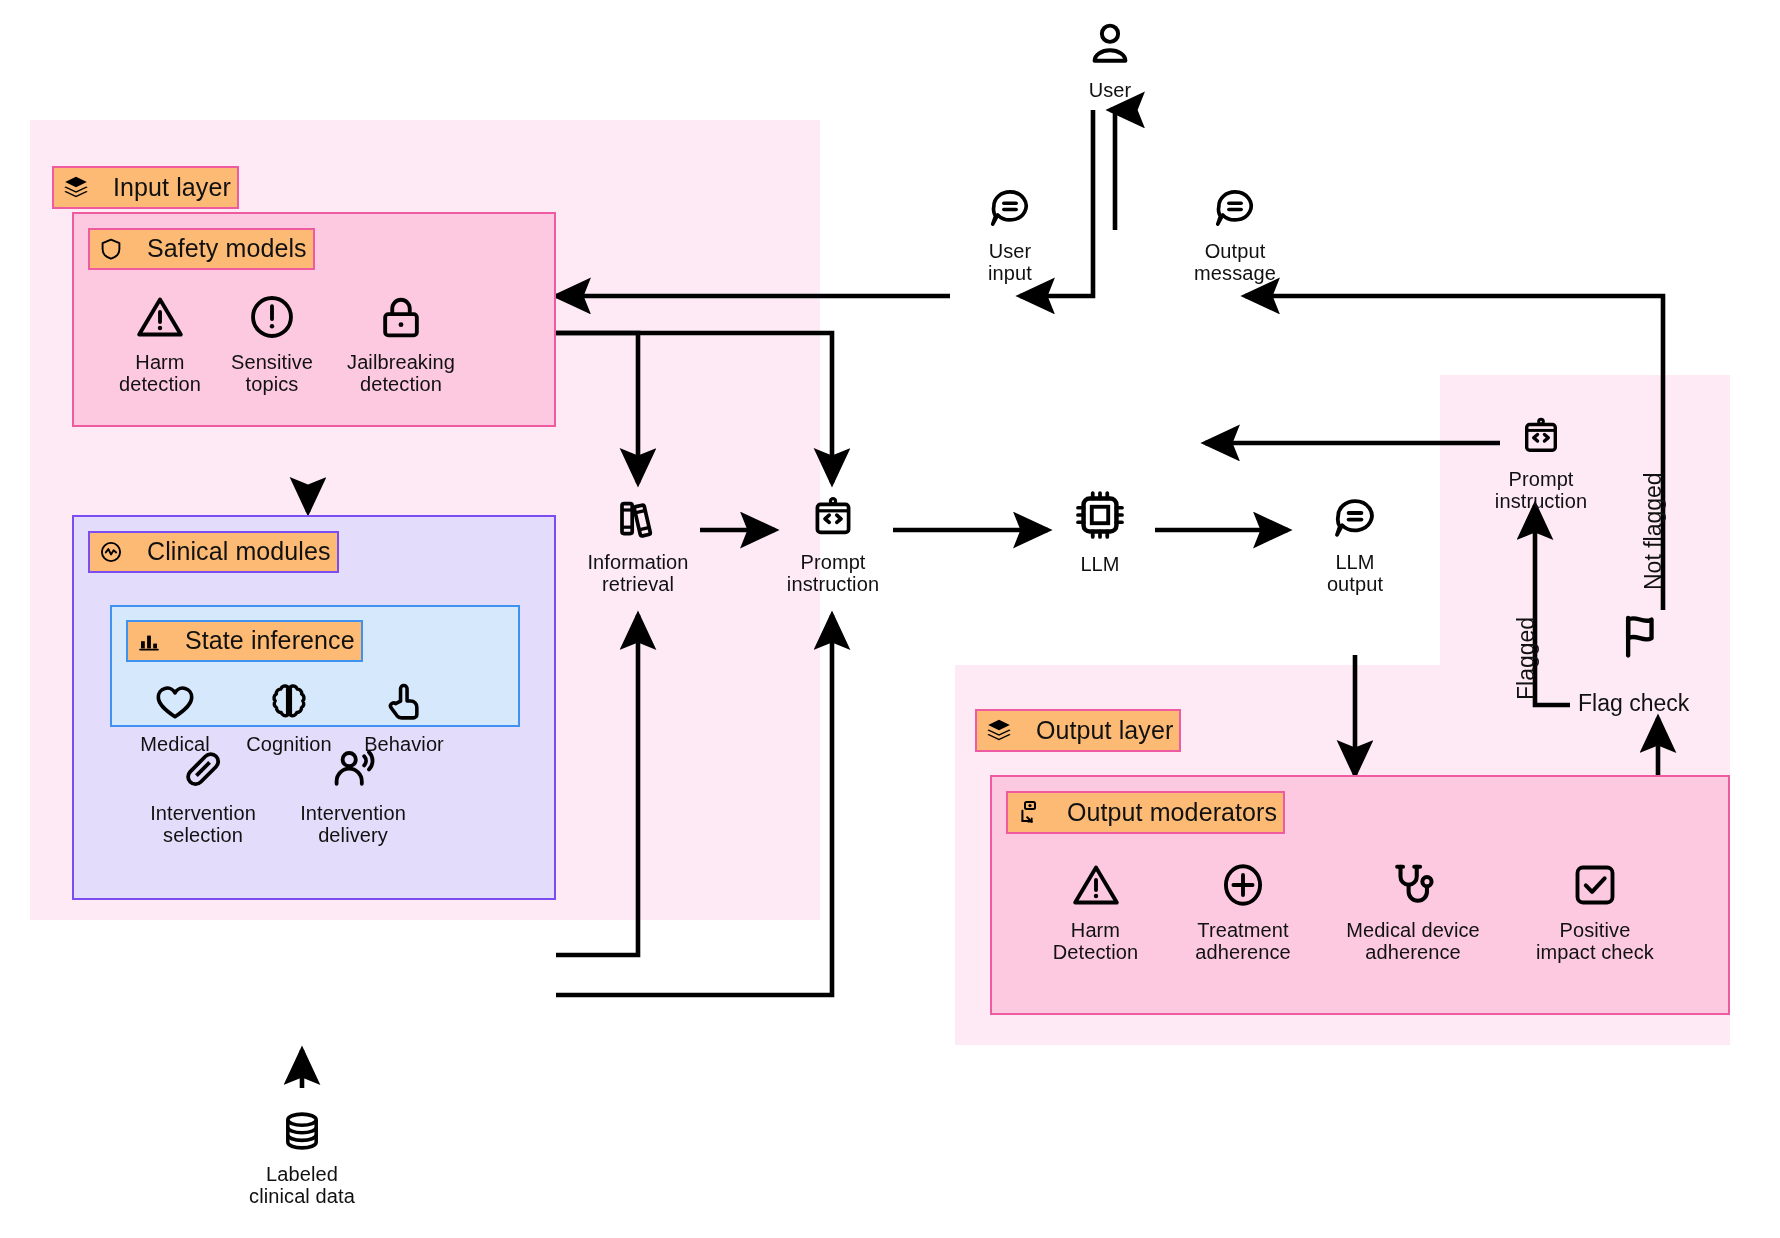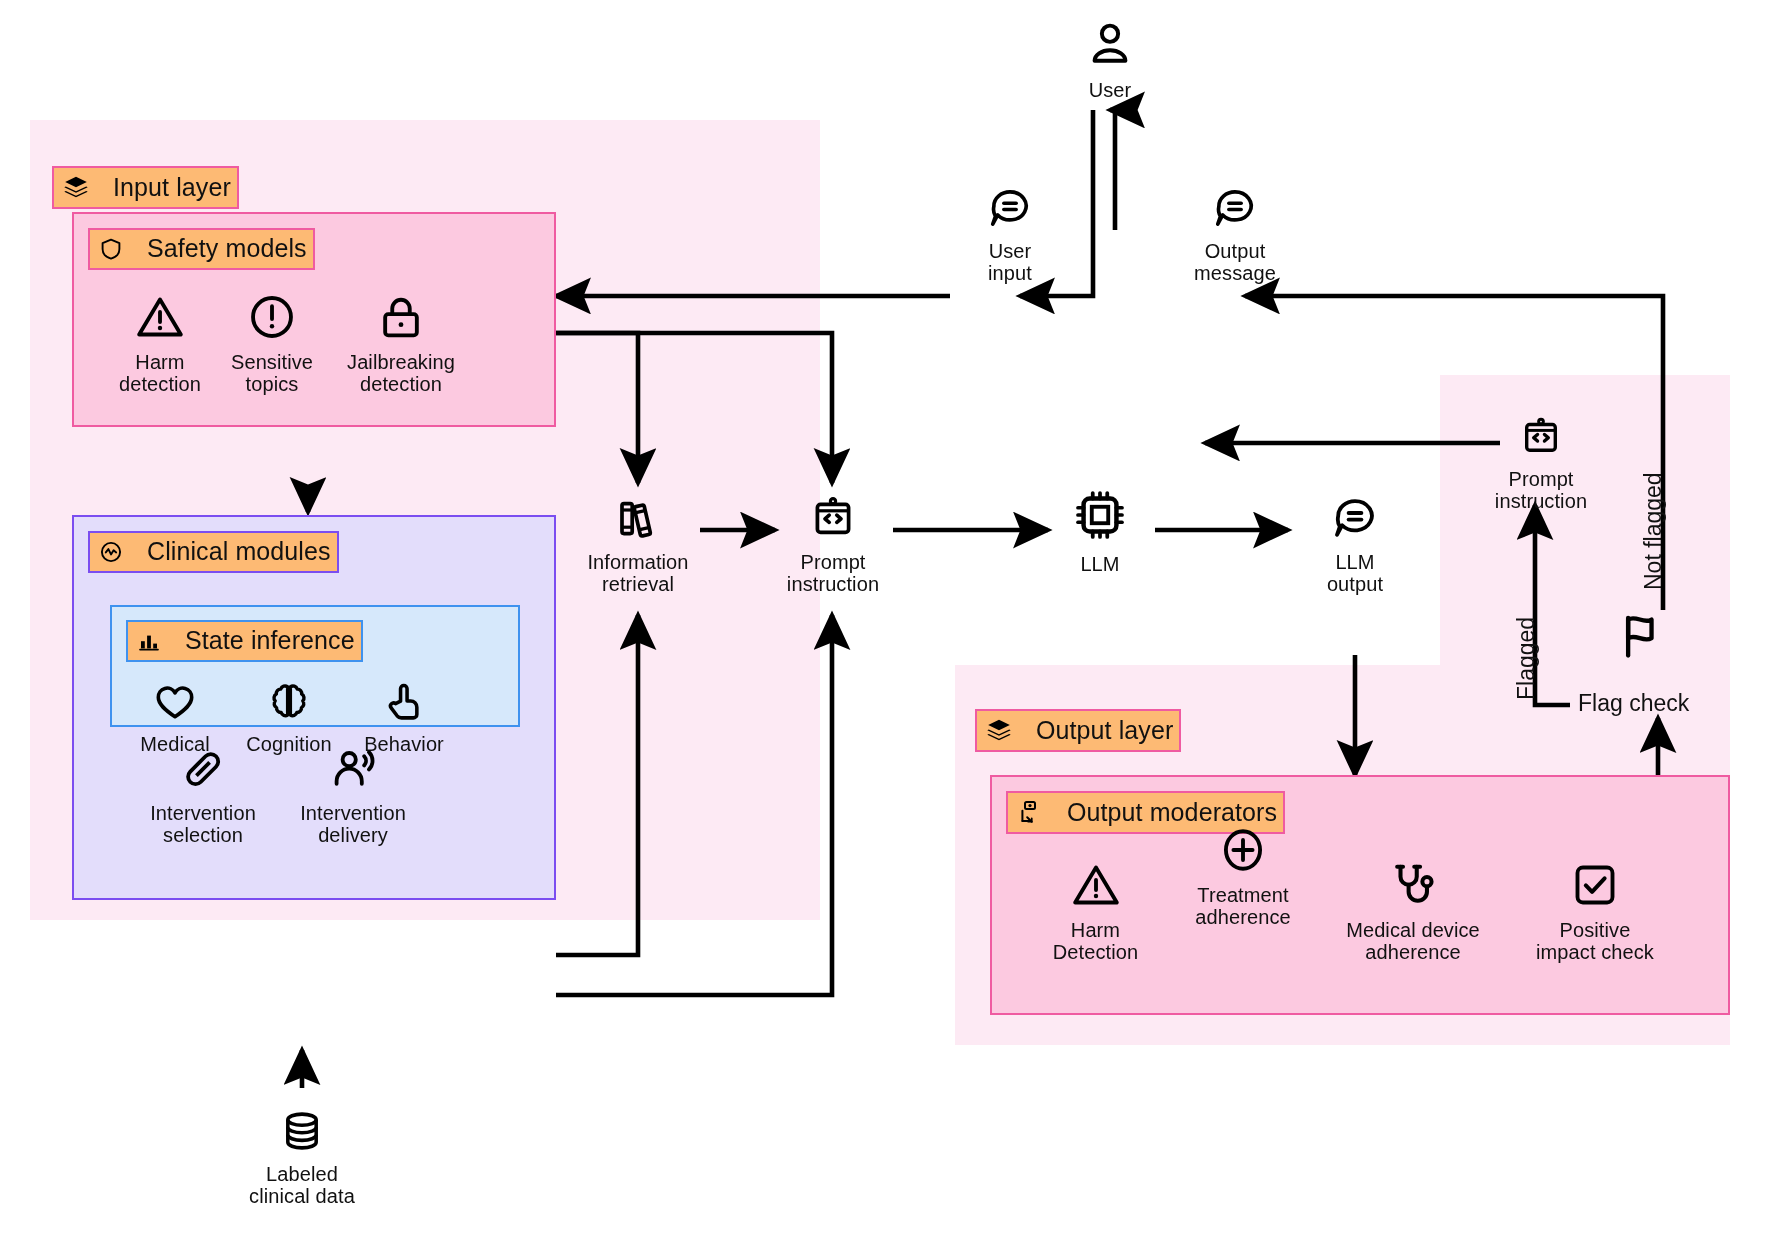--- a/index.html
+++ b/index.html
@@ -351,21 +351,21 @@
   <div class="node" style="left:1028px;top:860px;width:135px;">
     <svg width="50" height="50" viewBox="0 0 24 24">
       <path d="M12 3.6 L22 20.4 H2 Z" fill="none" stroke="#000" stroke-width="1.85" stroke-linejoin="round"></path>
       <path d="M12 9.6 V14.4" stroke="#000" stroke-width="1.85" stroke-linecap="round"></path>
       <circle cx="12" cy="17.3" r="1.06" fill="#000"></circle>
     </svg>
     <div class="cap">Harm
 Detection</div>
   </div>
 
-  <div class="node" style="left:1168px;top:825px;width:150px;">
+  <div class="node" style="left:1168px;top:860px;width:150px;">
     <svg width="50" height="50" viewBox="0 0 24 24">
       <ellipse cx="12" cy="12" rx="8.2" ry="9" fill="none" stroke="#000" stroke-width="1.85"></ellipse>
       <path d="M12 7.2 V16.8 M7.4 12 H16.6" stroke="#000" stroke-width="1.85" stroke-linecap="round"></path>
     </svg>
     <div class="cap">Treatment
 adherence</div>
   </div>
 
   <div class="node" style="left:1318px;top:860px;width:190px;">
     <svg width="50" height="50" viewBox="0 0 24 24">

